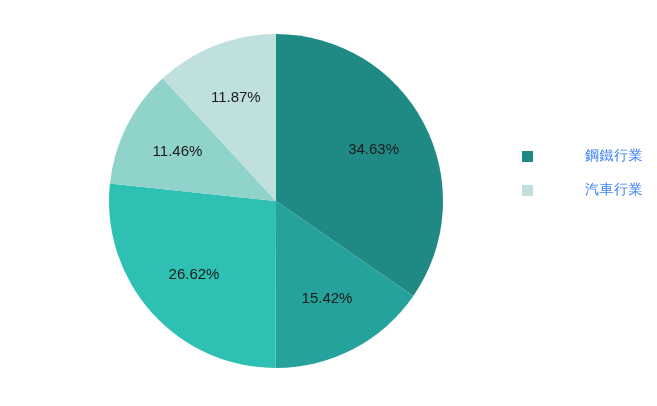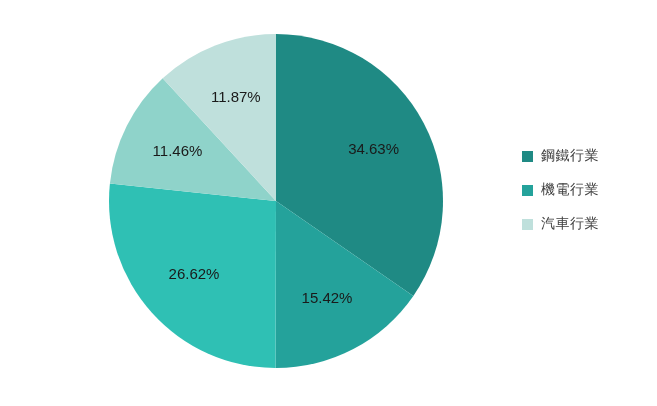--- a/index.html
+++ b/index.html
@@ -43,23 +43,24 @@
   }
   .legend-swatch {
     width: 11px;
     height: 11px;
     flex: 0 0 11px;
     margin-right: 8px;
   }
   .legend-label {
     font-family: Liberation Serif, serif;
     font-size: 14px;
-    color: #404040;
+    color: #3b82f6;
     white-space: nowrap;
     letter-spacing: 0.5px;
+    margin-left: 44px;
   }
 </style>
 </head>
 <body>
 
 <div id="chart-root">
   <svg id="pie-svg" width="657" height="406" viewBox="0 0 657 406">
     <g id="slices">
         <path d="M 276 201 L 276.00 34.00 A 167 167 0 0 1 413.35 295.99 Z" fill="#1f8a84"></path>
         <path d="M 276 201 L 413.35 295.99 A 167 167 0 0 1 275.48 368.00 Z" fill="#24a29b"></path>
@@ -75,21 +76,17 @@
         <text x="235.8" y="98.4" class="slice-label">11.87%</text>
       </g>
   </svg>
 
   <div id="legend">
       <div class="legend-item">
         <span class="legend-swatch" style="background: rgb(31, 138, 132);"></span>
         <span class="legend-label">鋼鐵行業</span>
       </div>
       <div class="legend-item">
-        <span class="legend-swatch" style="background: rgb(36, 162, 155);"></span>
-        <span class="legend-label">機電行業</span>
-      </div>
-      <div class="legend-item">
         <span class="legend-swatch" style="background: rgb(191, 224, 220);"></span>
         <span class="legend-label">汽車行業</span>
       </div>
     </div>
 </div>
 
 </body></html>

